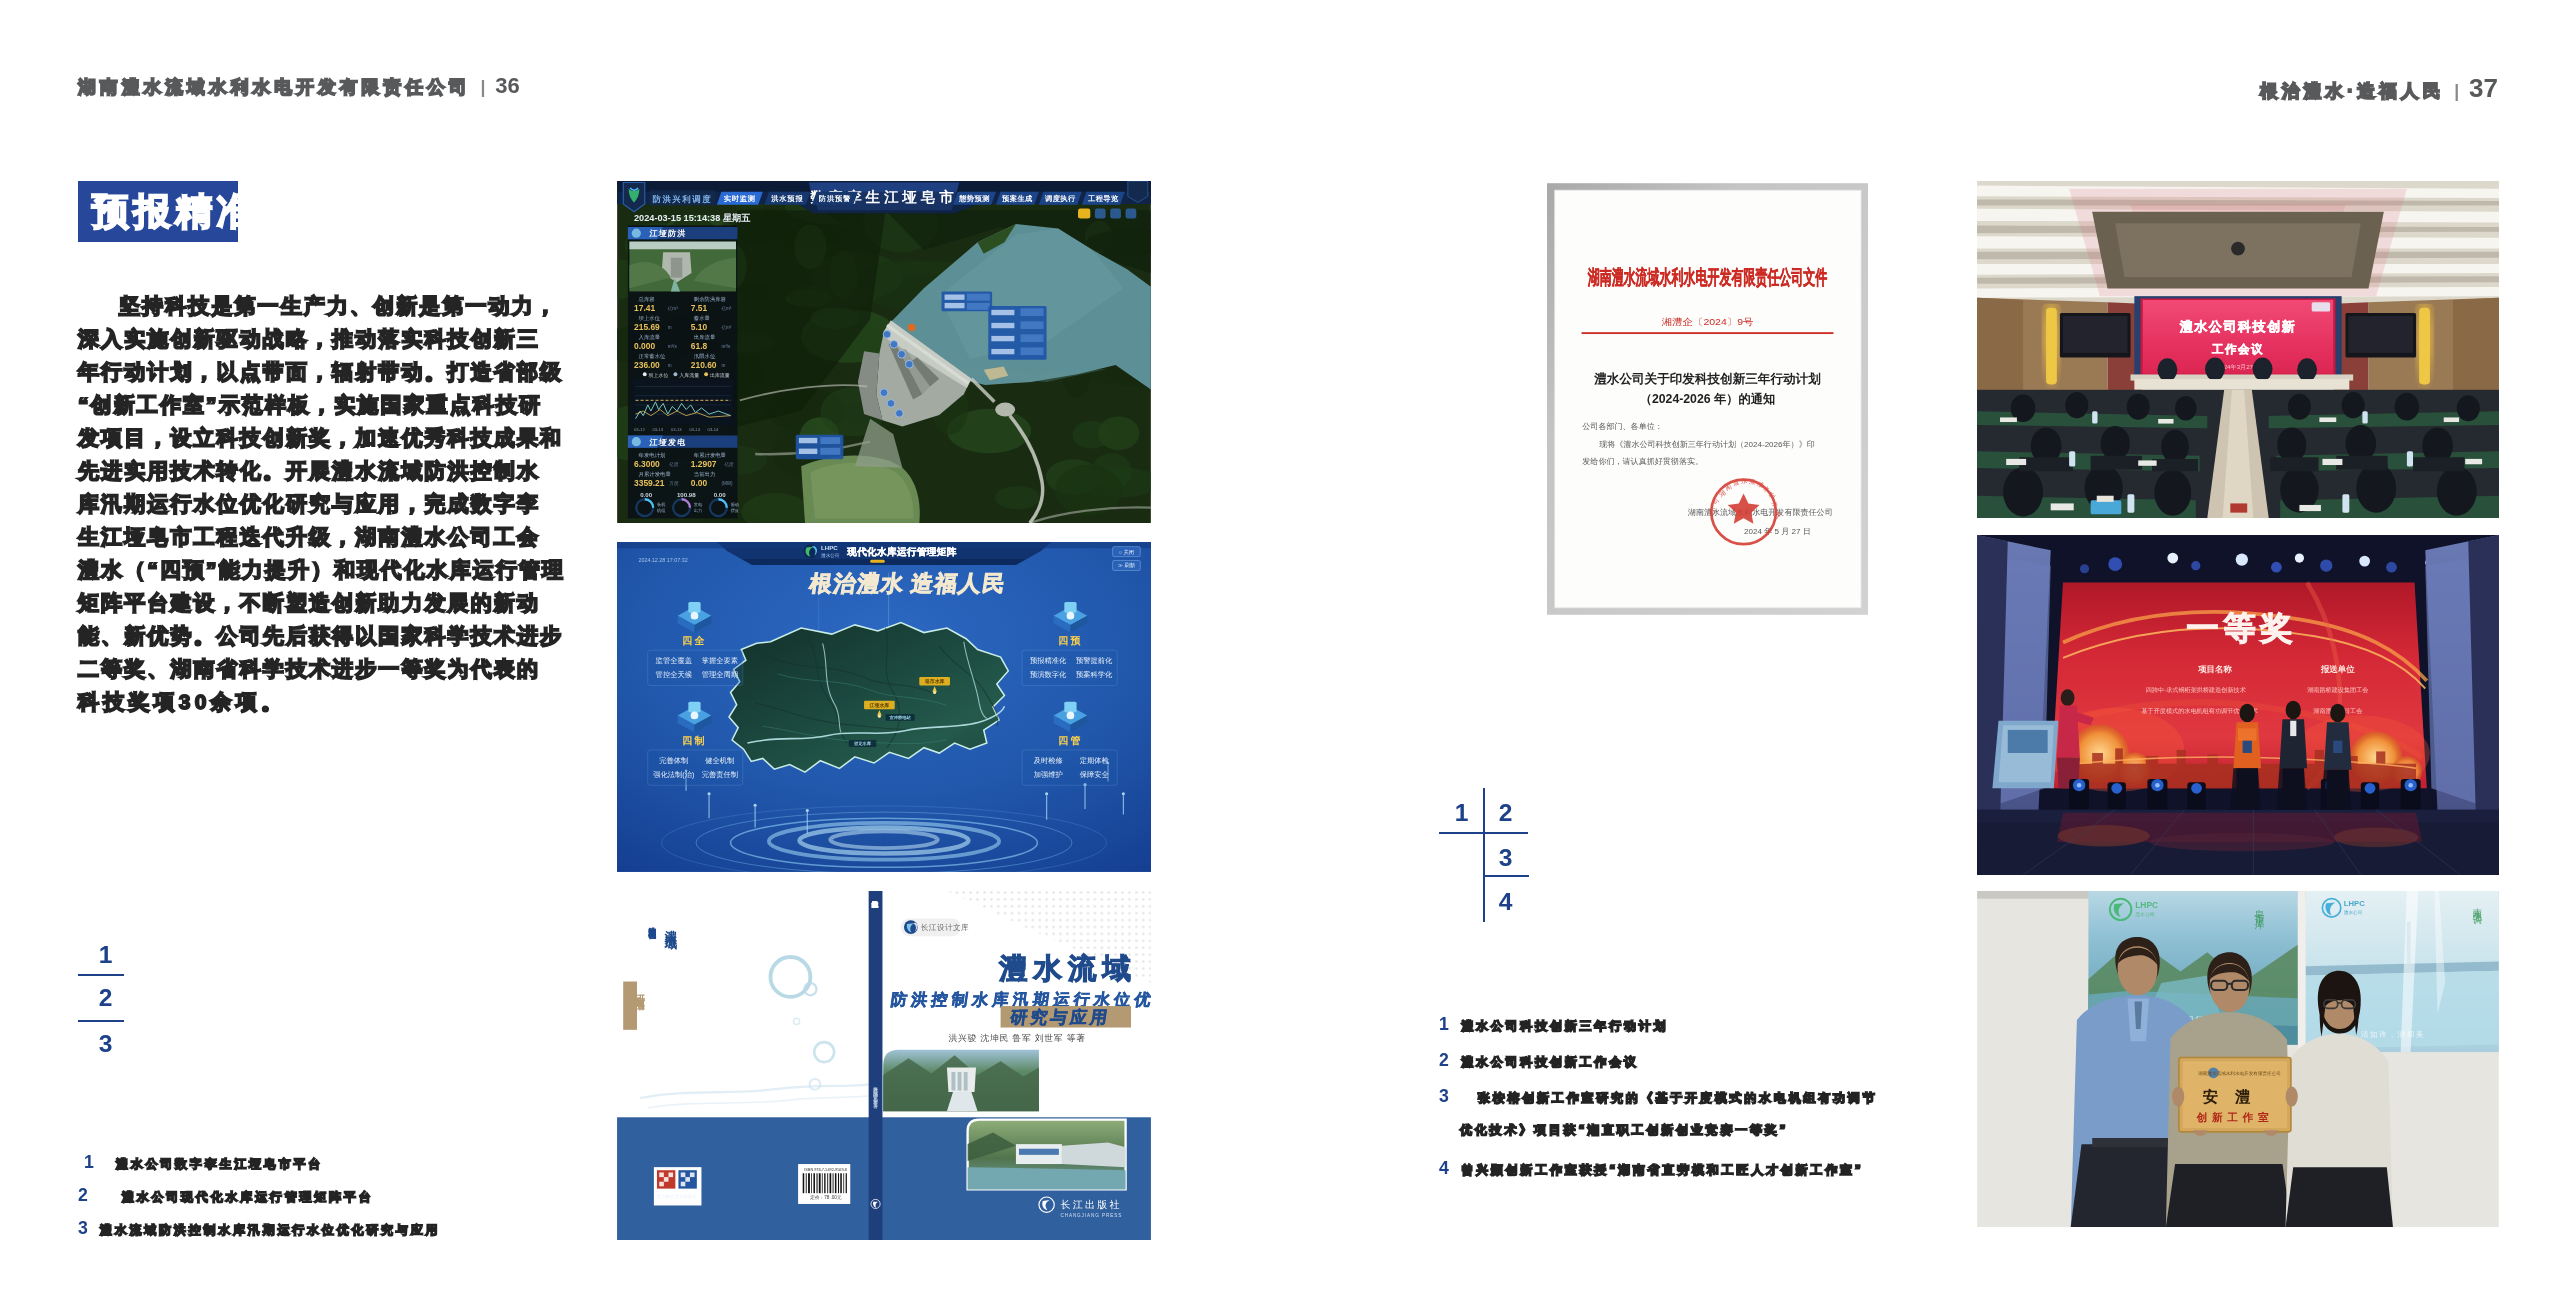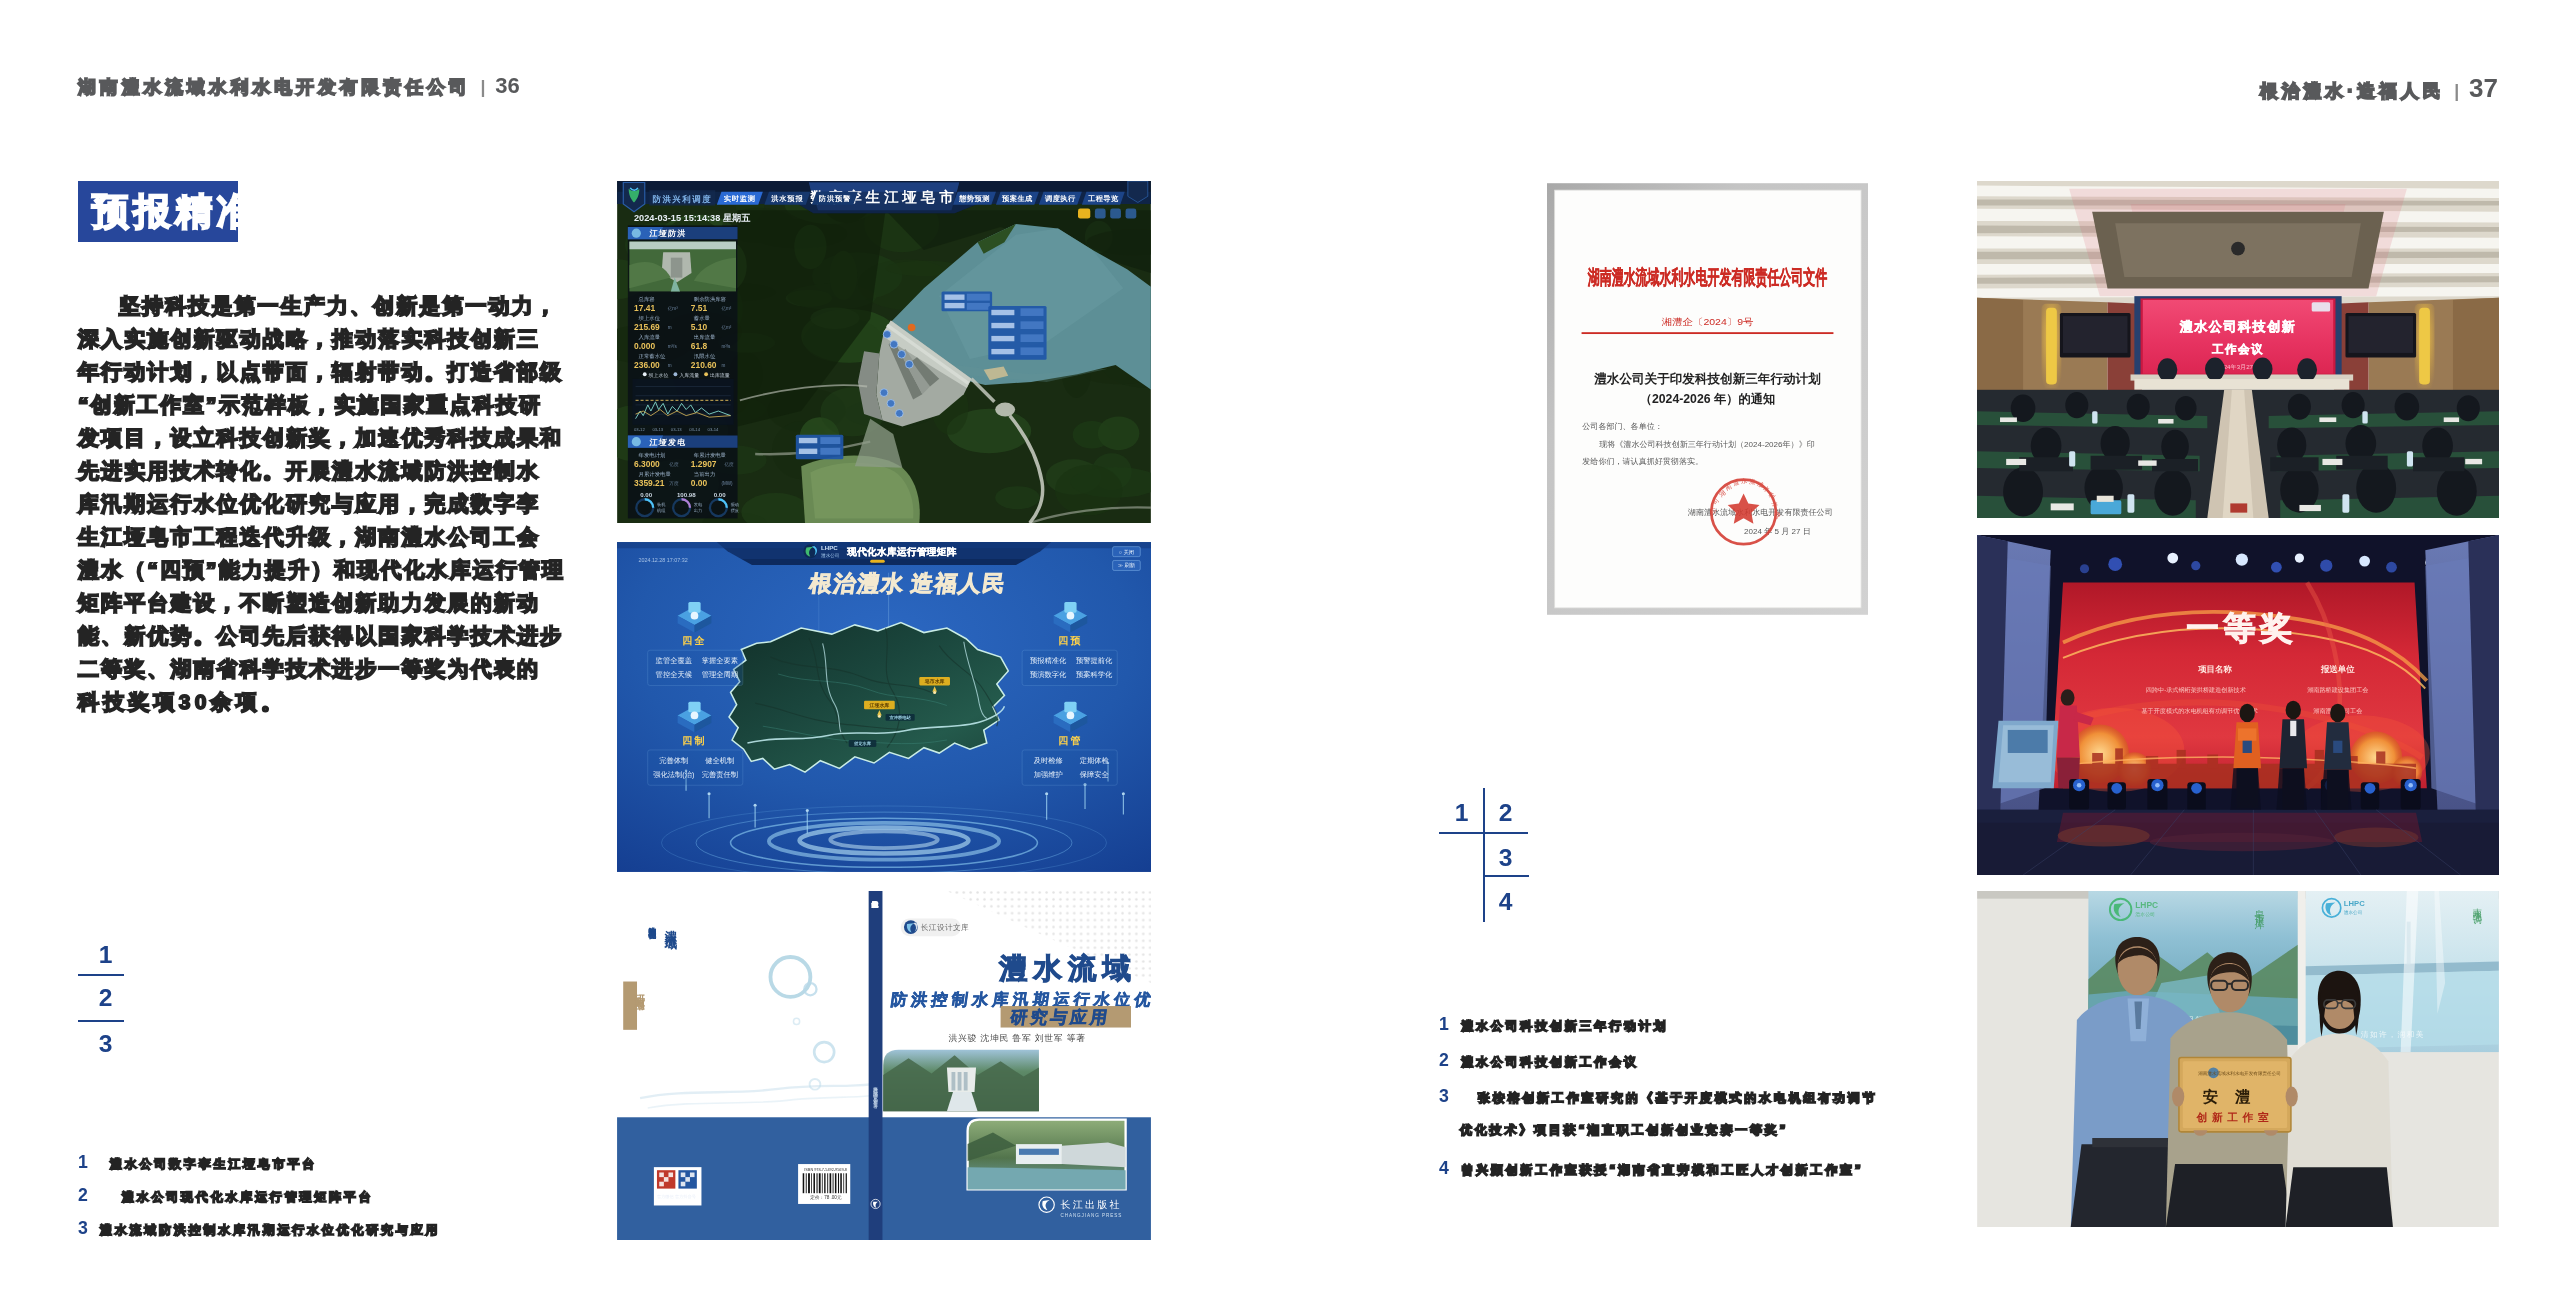--- a/index.html
+++ b/index.html
@@ -43,21 +43,21 @@
 </div>
 
 <div class="abs numcol" style="left:94px;top:941px;width:23px;text-align:center;">1</div>
 
 <div class="abs nline" style="left:78px;top:974px;width:46px;"></div>
 <div class="abs numcol" style="left:94px;top:984px;width:23px;text-align:center;">2</div>
 
 <div class="abs nline" style="left:78px;top:1020px;width:46px;"></div>
 <div class="abs numcol" style="left:94px;top:1030px;width:23px;text-align:center;">3</div>
 
-<div class="abs" style="left:78px;top:1152px;"><span class="capnum">1</span><span class="captxt cjk ink2" style="margin-left:22px;">澧水公司数字孪生江垭皂市平台</span></div>
+<div class="abs" style="left:84px;top:1152px;"><span class="capnum">1</span><span class="captxt cjk ink2" style="margin-left:22px;">澧水公司数字孪生江垭皂市平台</span></div>
 <div class="abs" style="left:78px;top:1185px;"><span class="capnum">2</span><span class="captxt cjk ink2" style="margin-left:34px;">澧水公司现代化水库运行管理矩阵平台</span></div>
 <div class="abs" style="left:78px;top:1218px;"><span class="capnum">3</span><span class="captxt cjk ink2" style="margin-left:12px;">澧水流域防洪控制水库汛期运行水位优化研究与应用</span></div>
 
 <svg class="abs" style="left:617px;top:181px;" width="534" height="342" viewBox="0 0 696 446">
 
 <rect width="696" height="446" fill="#192c12"></rect>
 <ellipse cx="445" cy="11" rx="31" ry="16" fill="#213f18" opacity="0.49"></ellipse>
 <ellipse cx="516" cy="243" rx="46" ry="11" fill="#16290f" opacity="0.54"></ellipse>
 <ellipse cx="352" cy="12" rx="27" ry="28" fill="#1a3312" opacity="0.62"></ellipse>
 <ellipse cx="313" cy="124" rx="59" ry="31" fill="#1d3a16" opacity="0.73"></ellipse>

